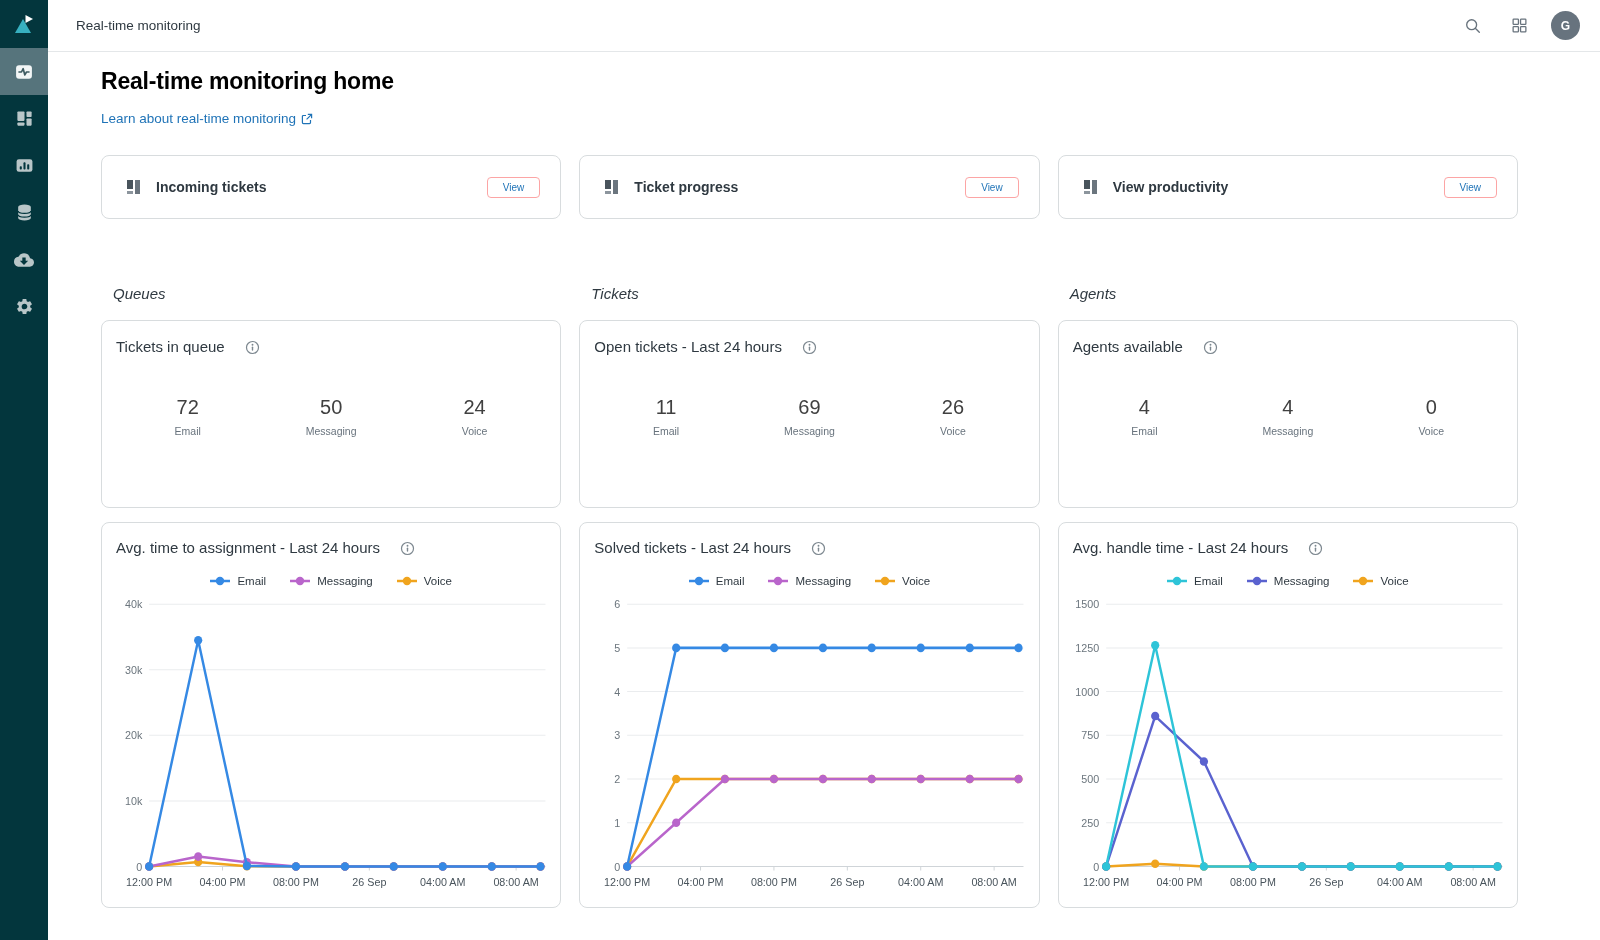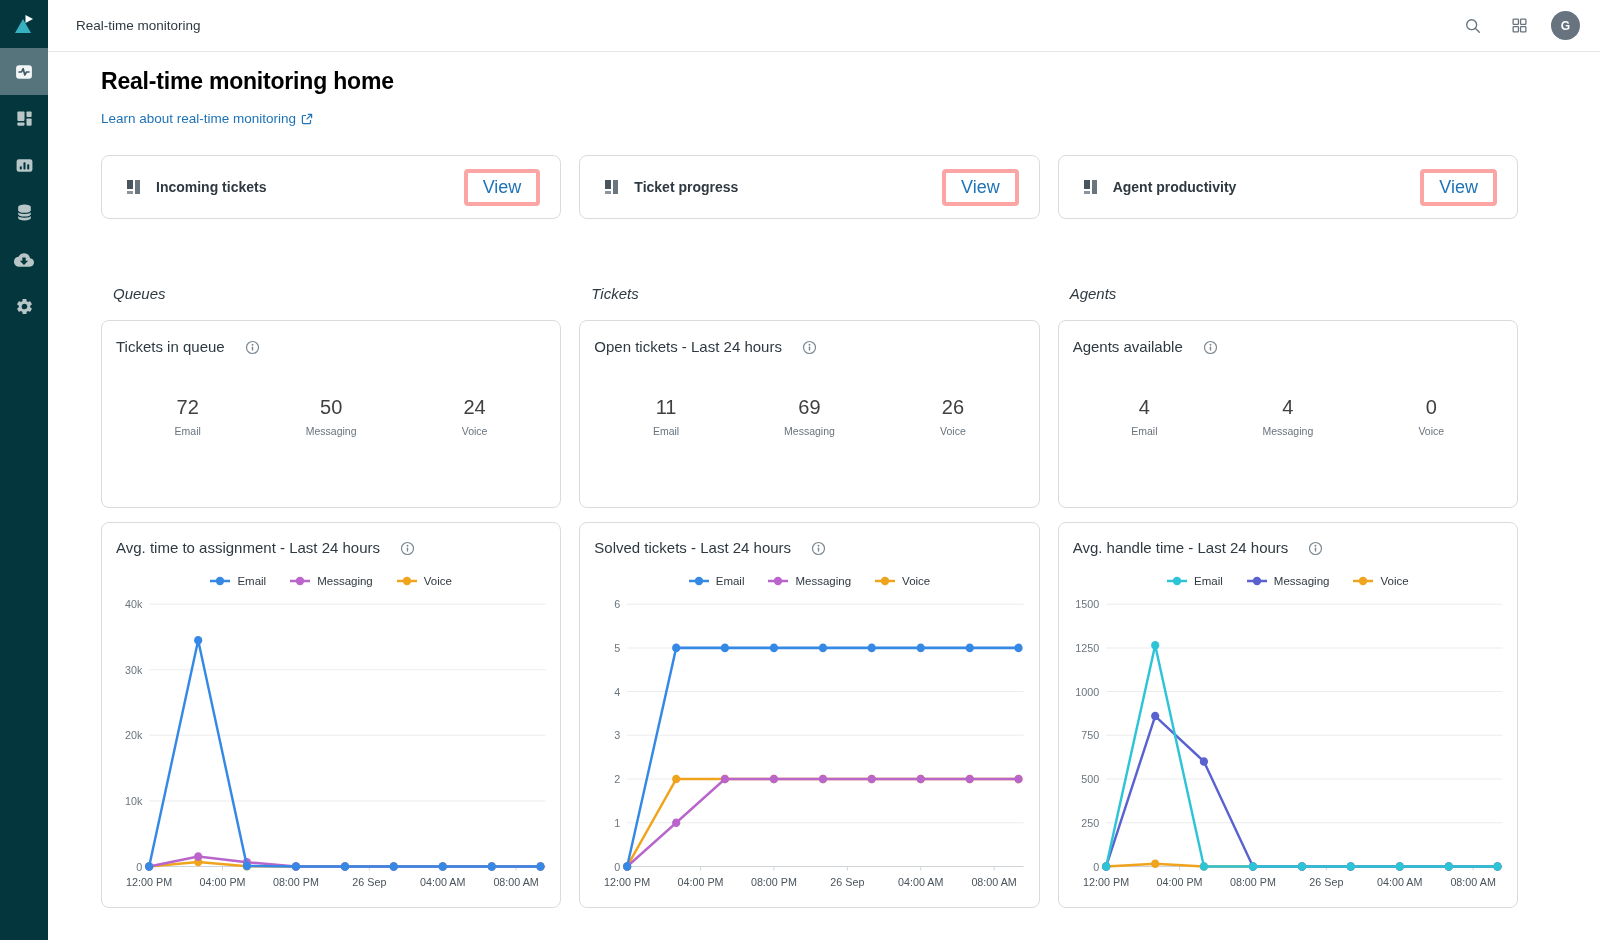--- a/index.html
+++ b/index.html
@@ -24,21 +24,21 @@
   
   .content { padding:16px 82px 0 53px; overflow:hidden; }
   h1.page-title { font-size:23px; font-weight:700; color:#000000; letter-spacing:-0.2px; }
   .subtitle { font-size:13.5px; color:#2f3941; margin-top:13px; }
   .learn-link { display:inline-flex; align-items:center; gap:5px; margin-top:16px; font-size:13.5px; color:#1f73b7; text-decoration:none; cursor:pointer; }
   .row3 { display:grid; grid-template-columns:repeat(3, 1fr); gap:18px; }
   .shortcuts { margin-top:28px; }
   .card { background:#fff; border:1px solid #d8dcde; border-radius:8px; }
   .shortcut-card { height:64px; display:flex; align-items:center; padding:0 20px 0 24px; }
   .shortcut-title { font-size:14px; font-weight:700; margin-left:14px; }
-  .view-btn { margin-left:auto; background:#fff; border:4px solid #fca5a5; color:#1f73b7; font-size:18px;
+  .view-btn { margin-left:auto; background:#fff; border:1px solid #fca5a5; color:#1f73b7; font-size:10px;
               border-radius:4px; padding:4px 15px; cursor:pointer; font-family:inherit; }
   .section-titles { margin-top:66px; }
   .section-title { font-size:15px; color:#2f3941; padding-left:12px;font-style:italic; }
   .stats { margin-top:18px; }
   .stat-card { height:188px; padding:17px 14px 30px 14px; display:flex; flex-direction:column; }
   .card-title-row { display:flex; align-items:center; gap:20px; padding-left:0; }
   .card-title { font-size:15px; color:#2f3941; }
   .metrics { flex:1; display:flex; align-items:center; }
   .metric { flex:1; text-align:center; }
   .metric-value { font-size:20px; color:#404040; line-height:1.1; }
@@ -154,21 +154,21 @@
         </svg>
         <span class="shortcut-title">Ticket progress</span>
         <button class="view-btn">View</button>
       </div>
       <div class="card shortcut-card">
         <svg width="16" height="16" viewBox="0 0 16 16">
           <rect x="1" y="1" width="6" height="9" fill="#49545c"></rect>
             <rect x="1" y="12" width="6" height="3" fill="#8c959d"></rect>
             <rect x="9" y="1" width="5" height="14" fill="#6b757e"></rect>
         </svg>
-        <span class="shortcut-title">Agent productivity</span>
+        <span class="shortcut-title">View productivity</span>
         <button class="view-btn">View</button>
       </div>
     </div>
 
     
     <div class="row3 section-titles">
       <div class="section-title">Queues</div>
       <div class="section-title">Tickets</div>
       <div class="section-title">Agents</div>
     </div>

